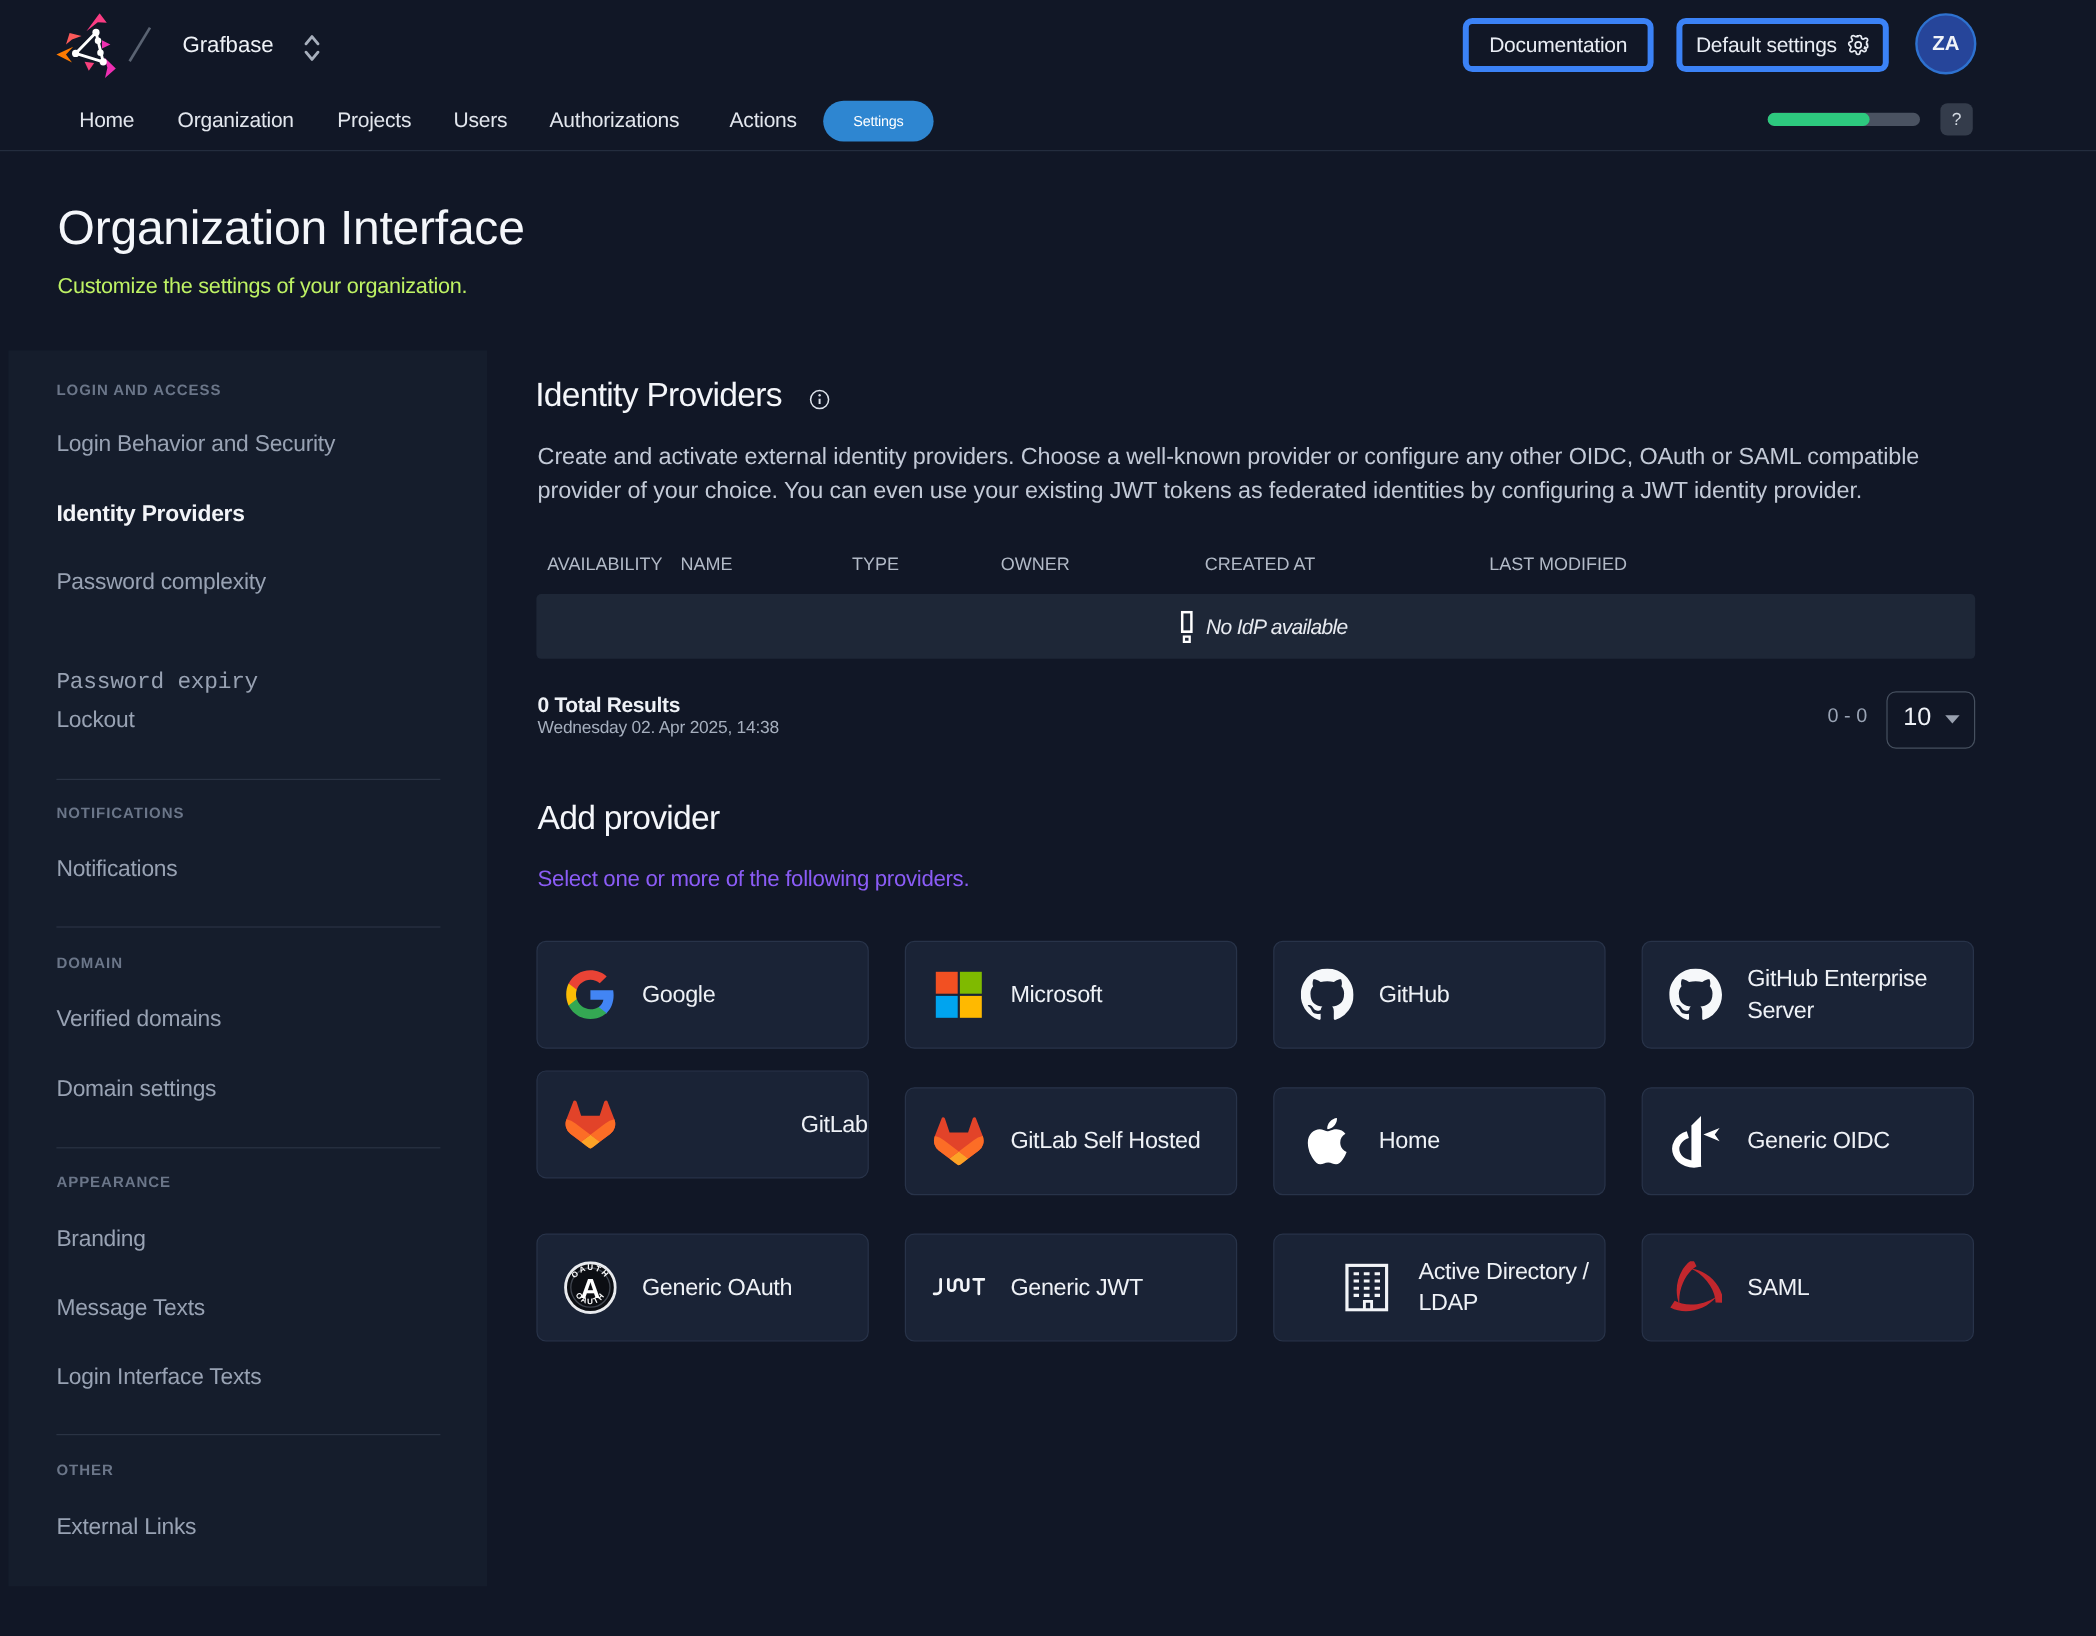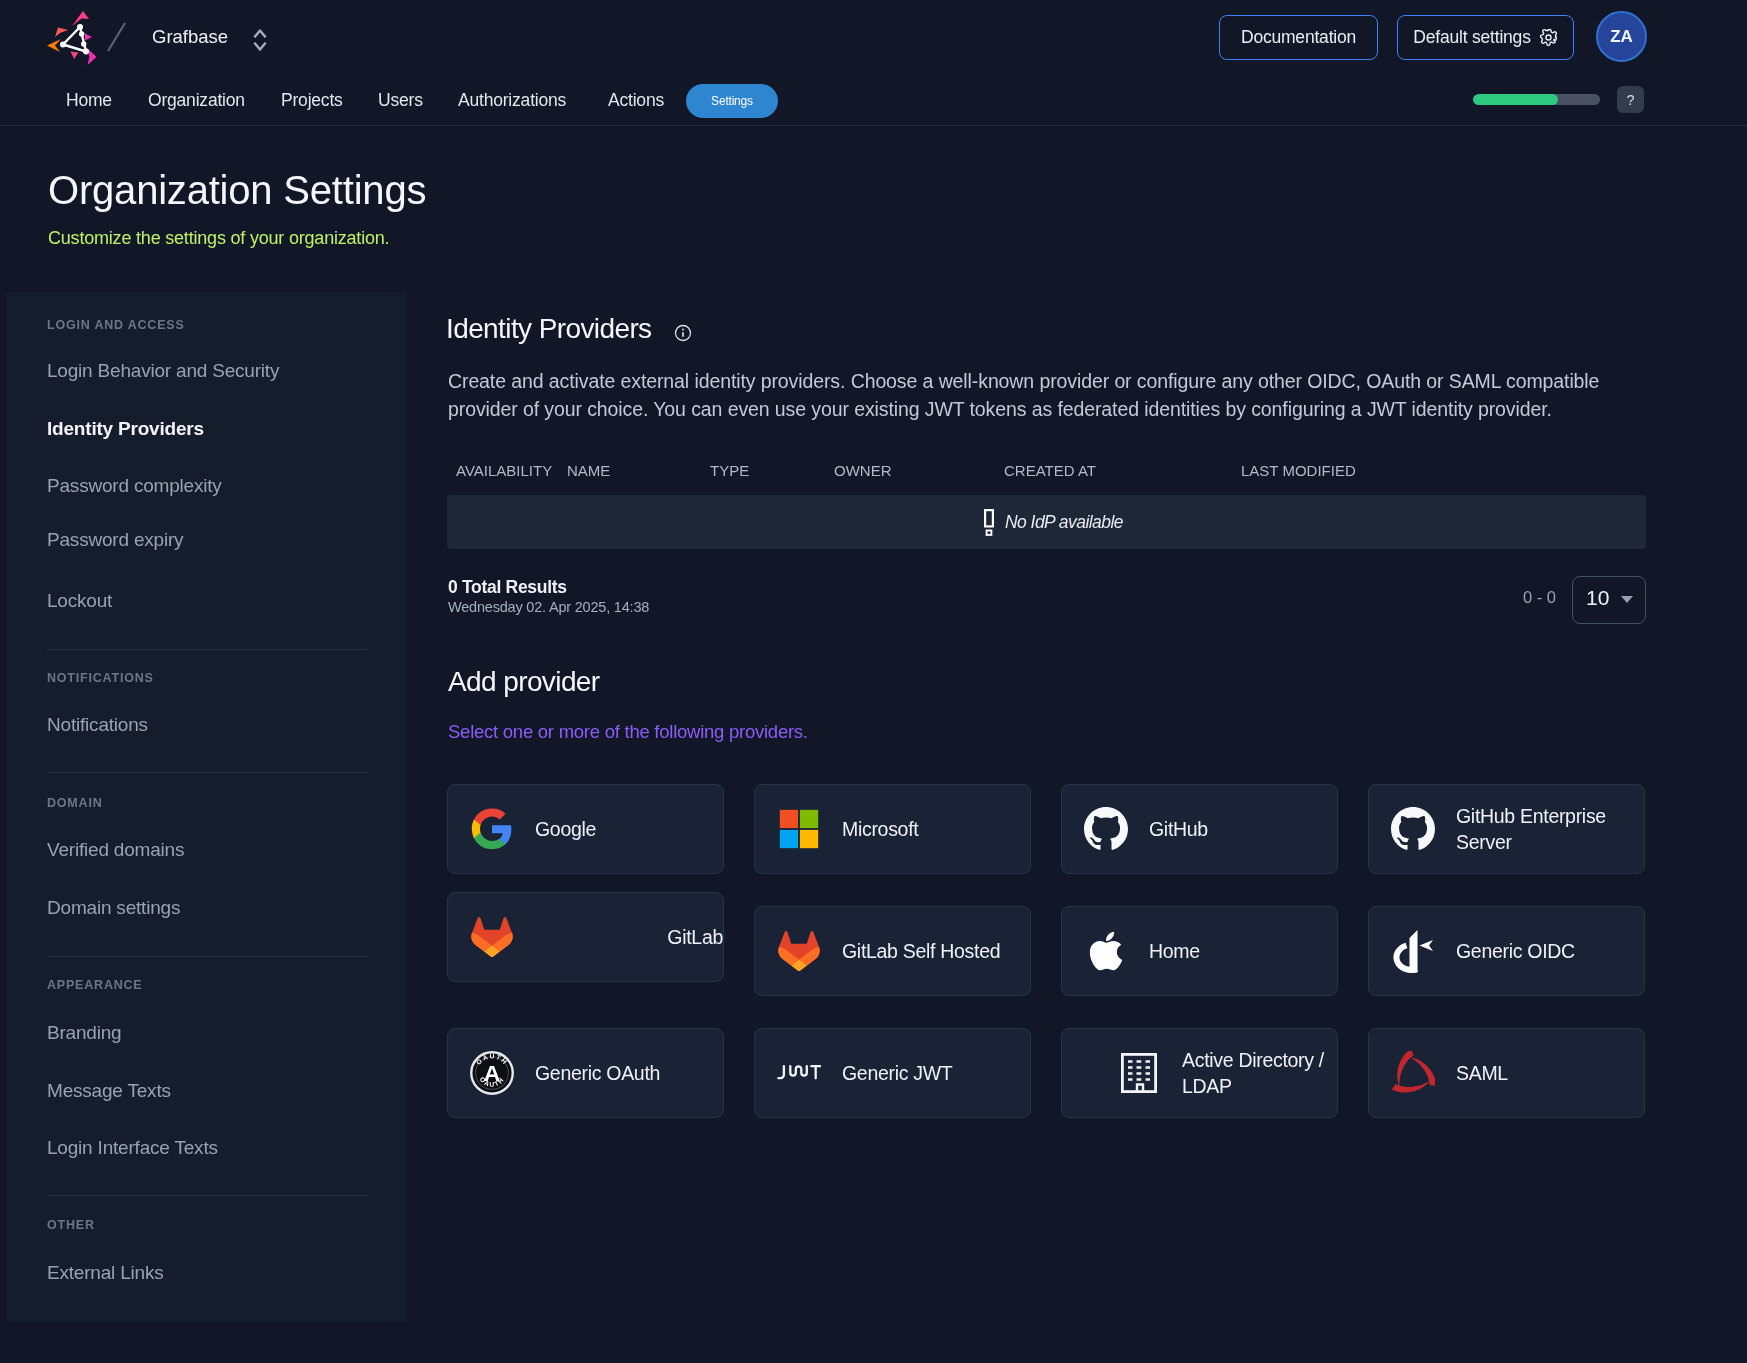--- a/index.html
+++ b/index.html
@@ -14,21 +14,21 @@
     --label:#6e7a8c;
     --blue:#2e86d1;
   }
   *{margin:0;padding:0;box-sizing:border-box;}
   html,body{width:1747px;height:1363px;overflow:hidden;}
   body{background:var(--bg);font-family:"Liberation Sans",sans-serif;color:var(--text);position:relative;}
   .abs{position:absolute;}
 
   
   .hdr-border{position:absolute;left:0;top:125px;width:1747px;height:1px;background:#242d3e;}
-  .btn{position:absolute;height:45px;border:1px solid #3b82f6;border-radius:8px;display:flex;align-items:center;justify-content:center;font-size:17.5px;color:#e9edf4;letter-spacing:-0.2px;}
+  .btn{position:absolute;height:45px;border:5px solid #3b82f6;border-radius:8px;display:flex;align-items:center;justify-content:center;font-size:17.5px;color:#e9edf4;letter-spacing:-0.2px;}
   .avatar{position:absolute;left:1596px;top:11px;width:51px;height:51px;border-radius:50%;background:#26459a;border:2.5px solid #2e72d0;display:flex;align-items:center;justify-content:center;font-size:17px;font-weight:700;color:#f0f3f8;}
   .tab{position:absolute;top:90px;font-size:17.5px;color:#e2e6ed;letter-spacing:-0.2px;}
   .tab-pill{position:absolute;left:686px;top:84px;width:92px;height:34px;background:var(--blue);border-radius:17px;color:#fff;font-size:12px;display:flex;align-items:center;justify-content:center;letter-spacing:-0.2px;}
   .progress{position:absolute;left:1473px;top:94px;width:127px;height:11px;border-radius:6px;background:#4a5261;overflow:hidden;}
   .progress>div{width:85px;height:11px;background:#2dc97e;border-radius:6px;}
   .qbtn{position:absolute;left:1617px;top:86px;width:27px;height:27px;background:#343c4b;border-radius:6px;color:#d4dae3;font-size:14.5px;display:flex;align-items:center;justify-content:center;}
 
   
   .sidebar{position:absolute;left:7px;top:292px;width:399px;height:1030px;background:var(--panel);}
   .sec-label{position:absolute;left:47px;font-size:12.5px;font-weight:700;letter-spacing:0.8px;color:#6b7689;}
@@ -100,29 +100,29 @@
 <div class="tab" style="left:378px;">Users</div>
 <div class="tab" style="left:458px;">Authorizations</div>
 <div class="tab" style="left:608px;">Actions</div>
 <div class="tab-pill">Settings</div>
 <div class="progress">
     <div></div>
   </div>
 <div class="qbtn">?</div>
 <div class="hdr-border"></div>
 
-<h1 class="title">Organization Settings</h1>
+<h1 class="title">Organization Interface</h1>
 <div class="subtitle">Customize the settings of your organization.</div>
 
 <div class="sidebar"></div>
 <div class="sec-label" style="top:318px;">LOGIN AND ACCESS</div>
 <div class="side-item" style="top:360px;">Login Behavior and Security</div>
 <div class="side-item active" style="top:418px;">Identity Providers</div>
 <div class="side-item" style="top:475px;">Password complexity</div>
-<div class="side-item" style="top:529px;">Password expiry</div>
+<div class="side-item" style="top:557px;font-family:Liberation Mono, monospace;">Password expiry</div>
 <div class="side-item" style="top:590px;">Lockout</div>
 <div class="divider" style="top:649px;"></div>
 <div class="sec-label" style="top:671px;">NOTIFICATIONS</div>
 <div class="side-item" style="top:714px;">Notifications</div>
 <div class="divider" style="top:772px;"></div>
 <div class="sec-label" style="top:796px;">DOMAIN</div>
 <div class="side-item" style="top:839px;">Verified domains</div>
 <div class="side-item" style="top:897px;">Domain settings</div>
 <div class="divider" style="top:956px;"></div>
 <div class="sec-label" style="top:978px;">APPEARANCE</div>

